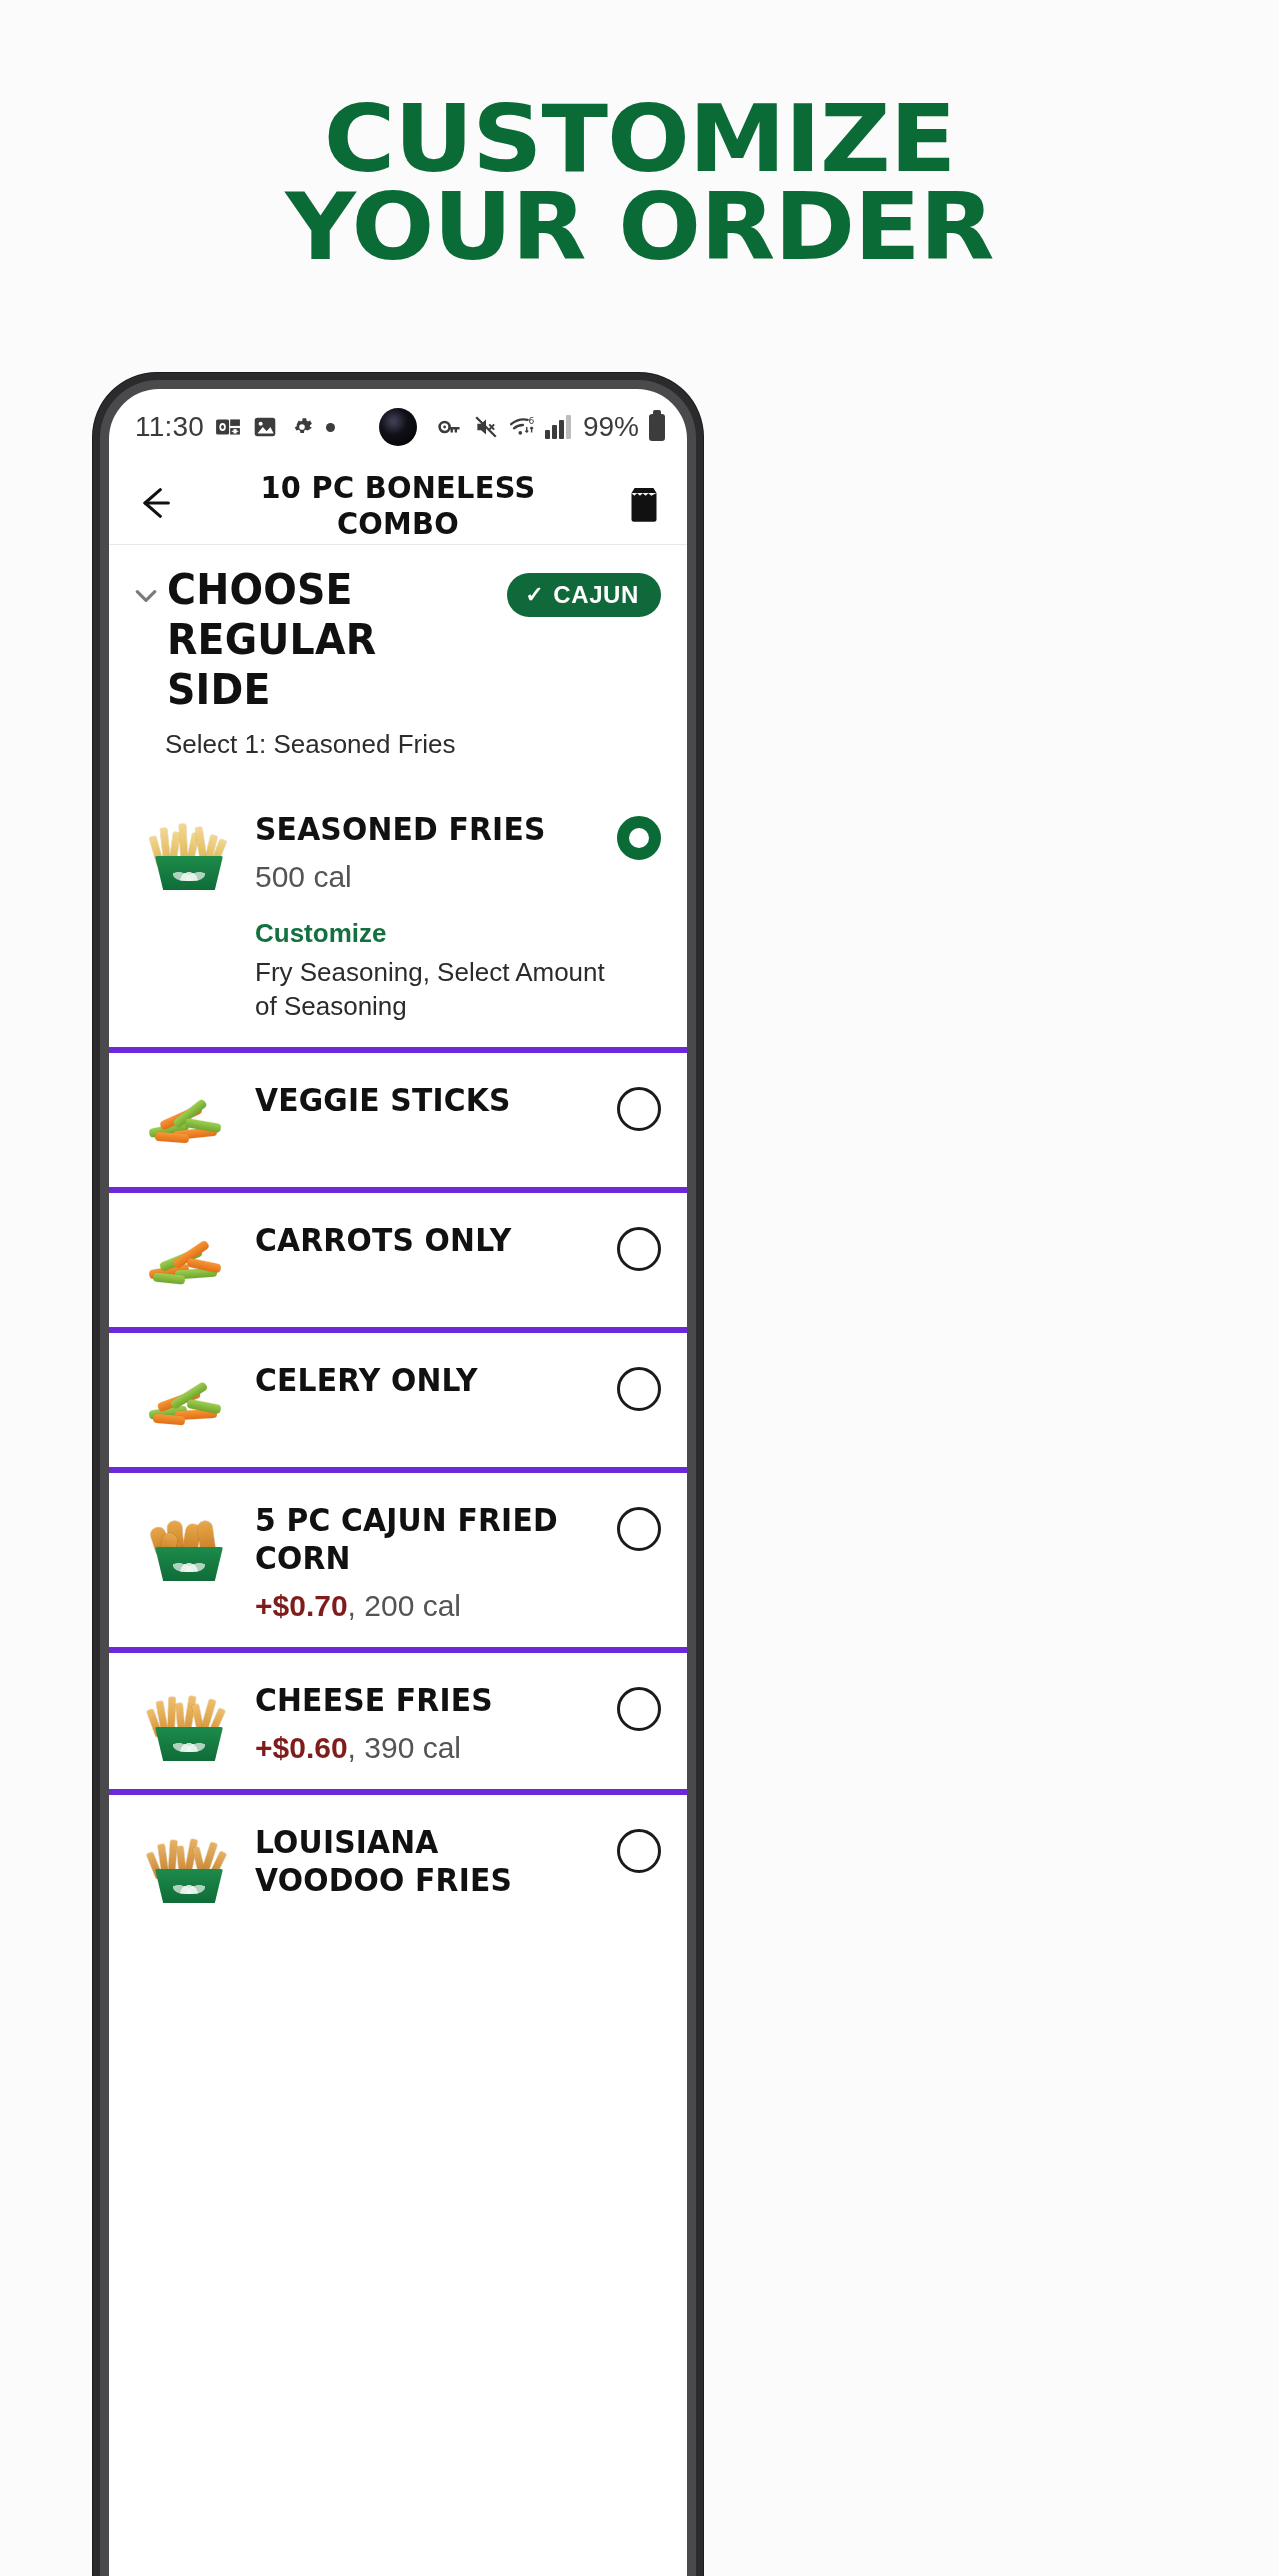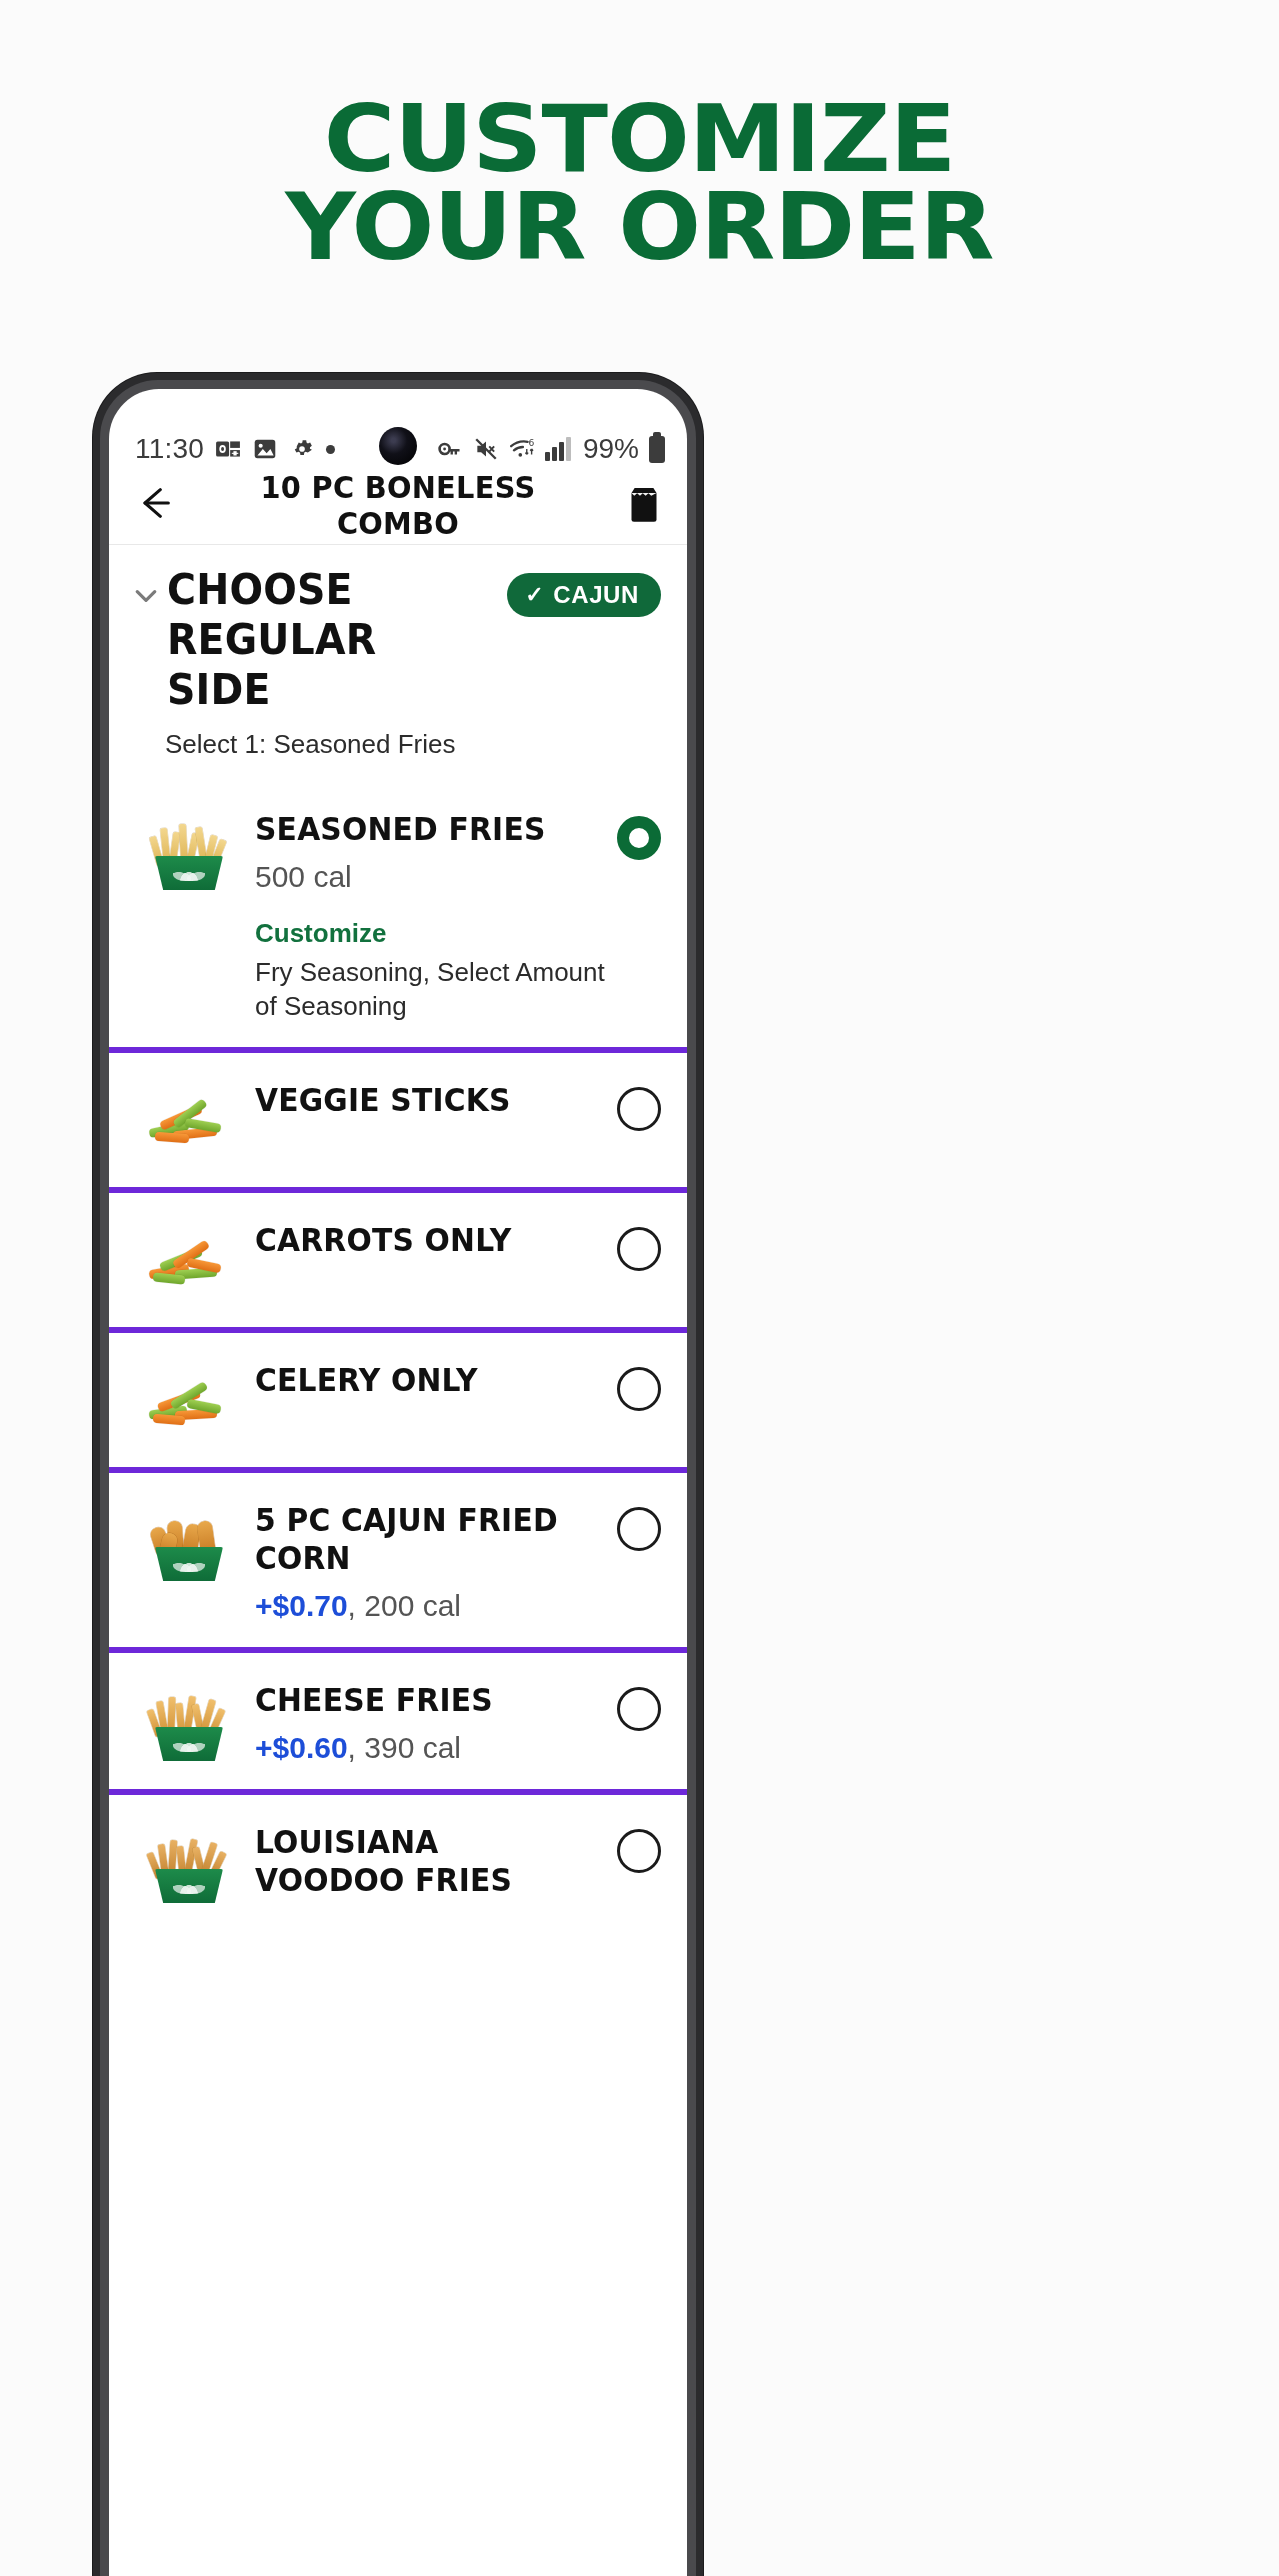--- a/index.html
+++ b/index.html
@@ -58,21 +58,21 @@
     background: #ffffff;
     border-radius: 50px 50px 0 0;
     overflow: hidden;
   }
 
   
   .statusbar {
     position: relative;
     height: 76px;
     display: flex;
-    align-items: flex-end;
+    align-items: center;
     padding: 0 22px 0 26px;
     color: #3c3c3c;
   }
   .sb-left { display: flex; align-items: center; gap: 11px; }
   .sb-time { font-size: 28px; font-weight: 400; color: #3b3b3b; letter-spacing: 0.2px; }
   .sb-ico { width: 26px; height: 26px; display: inline-block; }
   .sb-dot { width: 9px; height: 9px; border-radius: 50%; background: #3c3c3c; display: inline-block; }
   .sb-spacer { flex: 1; }
   .sb-camera {
     position: absolute; left: 50%; transform: translateX(-50%);
@@ -187,21 +187,21 @@
     color: #111;
     letter-spacing: 0.2px;
     transform-origin: left center;
     transform: scaleX(0.93);
   }
   .opt-meta {
     margin-top: 12px;
     font-size: 30px;
     color: #545454;
   }
-  .opt-meta b { color: #1d4ed8; font-weight: 700; }
+  .opt-meta b { color: #7f1d1d; font-weight: 700; }
   .opt-customize {
     margin-top: 24px;
     font-size: 26px;
     font-weight: 700;
     color: #12713e;
   }
   .opt-customize-detail {
     margin-top: 6px;
     font-size: 26px;
     line-height: 34px;

